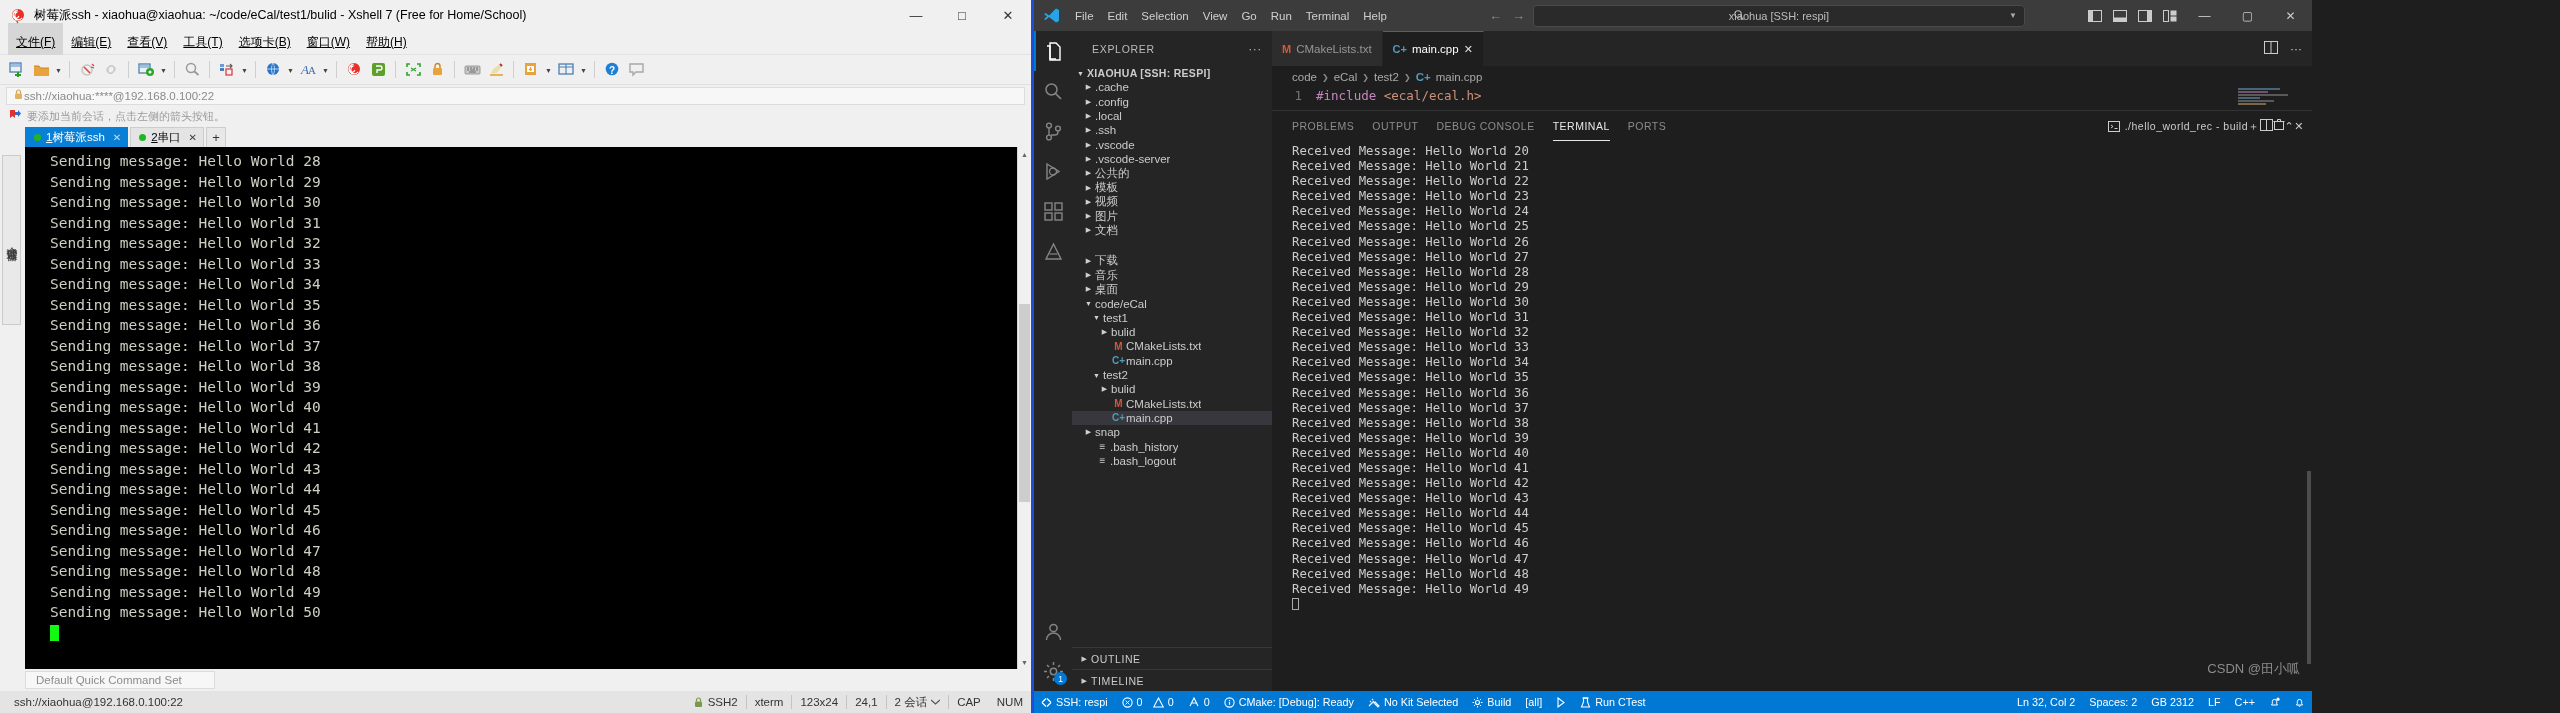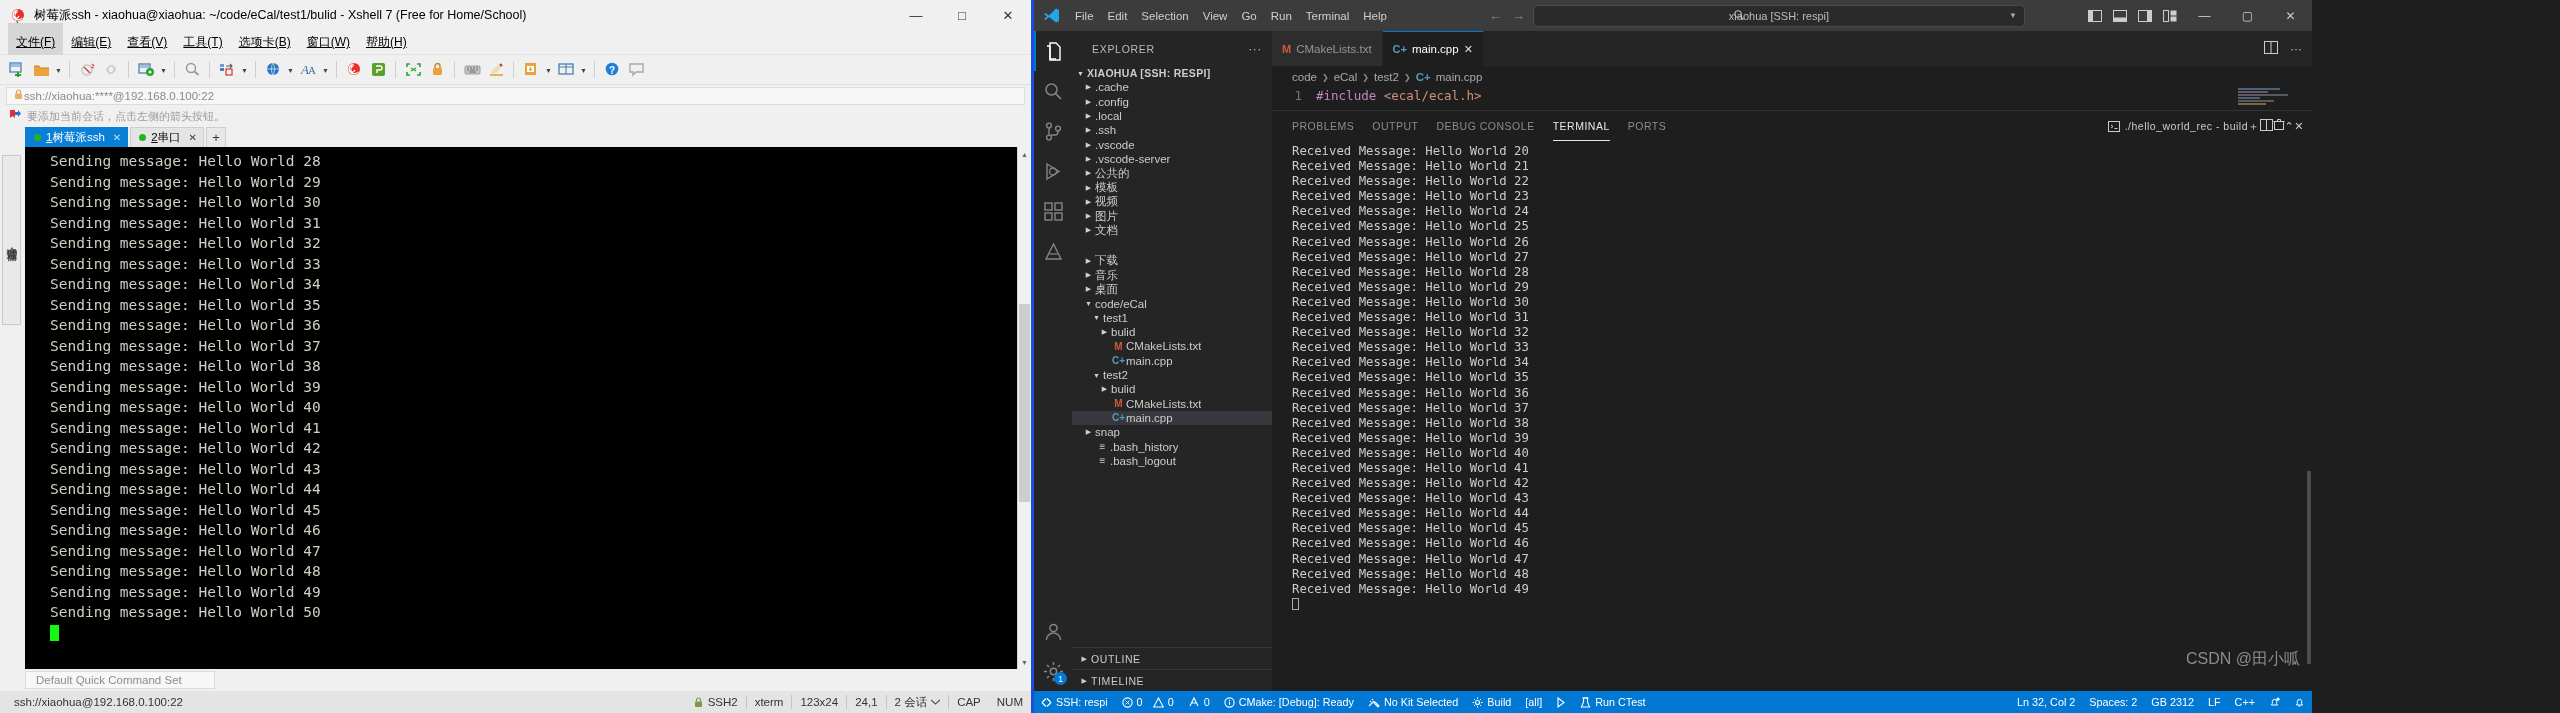--- a/index.html
+++ b/index.html
@@ -518,23 +518,23 @@
   .vs-term-scroll {
     position: absolute;
     right: 0; top: 0; bottom: 0; width: 10px;
   }
   .vs-term-scroll .t {
     position: absolute; right: 1px; width: 4px; top: 60%; height: 35%;
     background: #4d4d4d;
   }
   .vs-watermark {
     position: absolute;
-    right: 12px; bottom: 43px;
+    right: 12px; bottom: 35px;
     color: #8c8c8c;
-    font-size: 16px;
+    font-size: 13px;
   }
 
   .vs-statusbar {
     height: 22px;
     background: #0078d4;
     color: #ffffff;
     display: flex;
     align-items: center;
     font-size: 10.8px;
     flex: none;

